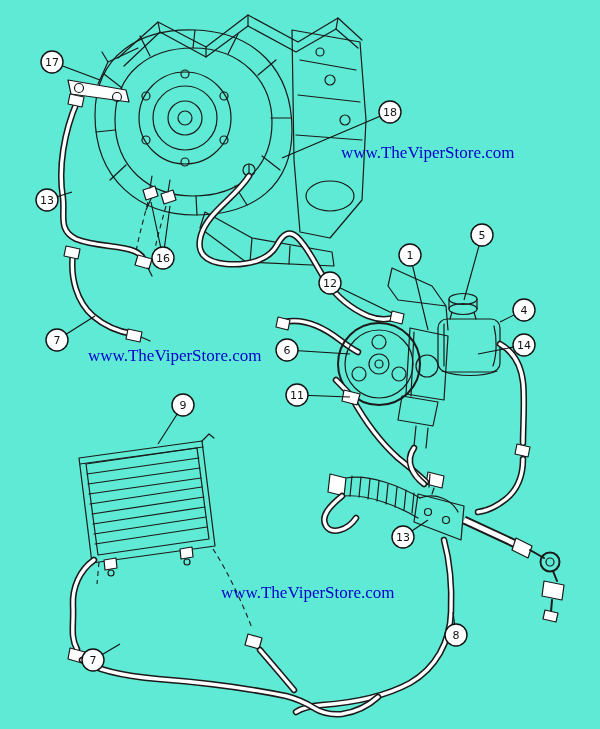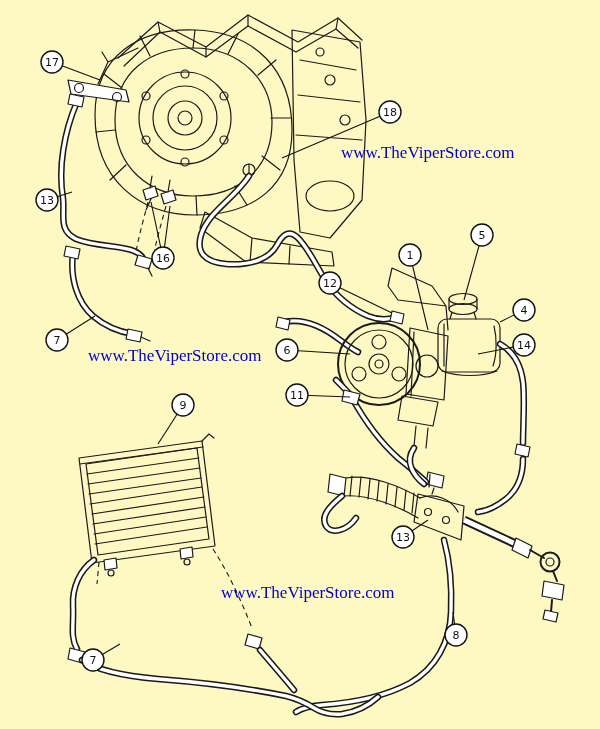--- a/index.html
+++ b/index.html
@@ -1,16 +1,16 @@
 <!DOCTYPE html>
 <html><head>
 <meta charset="utf-8">
 <style>
   html,body{margin:0;padding:0;background:#ffffff;}
-  .page{position:relative;width:600px;height:729px;background:#fef9c3;overflow:hidden;
+  .page{position:relative;width:600px;height:729px;background:#5eead4;overflow:hidden;
         font-family:"Liberation Sans",sans-serif;}
   svg{display:block;}
   .ln{stroke:#1a1a1a;fill:none;stroke-width:1.2;stroke-linejoin:round;stroke-linecap:round;}
   .ln2{stroke:#1a1a1a;fill:none;stroke-width:2;stroke-linejoin:round;stroke-linecap:round;}
   .dash{stroke:#1a1a1a;fill:none;stroke-width:1.1;stroke-dasharray:5 4;}
   .fit{fill:#ffffff;stroke:#1a1a1a;stroke-width:1.2;stroke-linejoin:round;}
   .tube{stroke:#1a1a1a;stroke-width:6.5;fill:none;stroke-linecap:round;stroke-linejoin:round;}
   .tube-core{stroke:#ffffff;stroke-width:3.4;fill:none;stroke-linecap:round;stroke-linejoin:round;}
   .rod{stroke:#1a1a1a;stroke-width:9;fill:none;stroke-linecap:butt;}
   .rod-core{stroke:#ffffff;stroke-width:5;fill:none;stroke-linecap:butt;}

